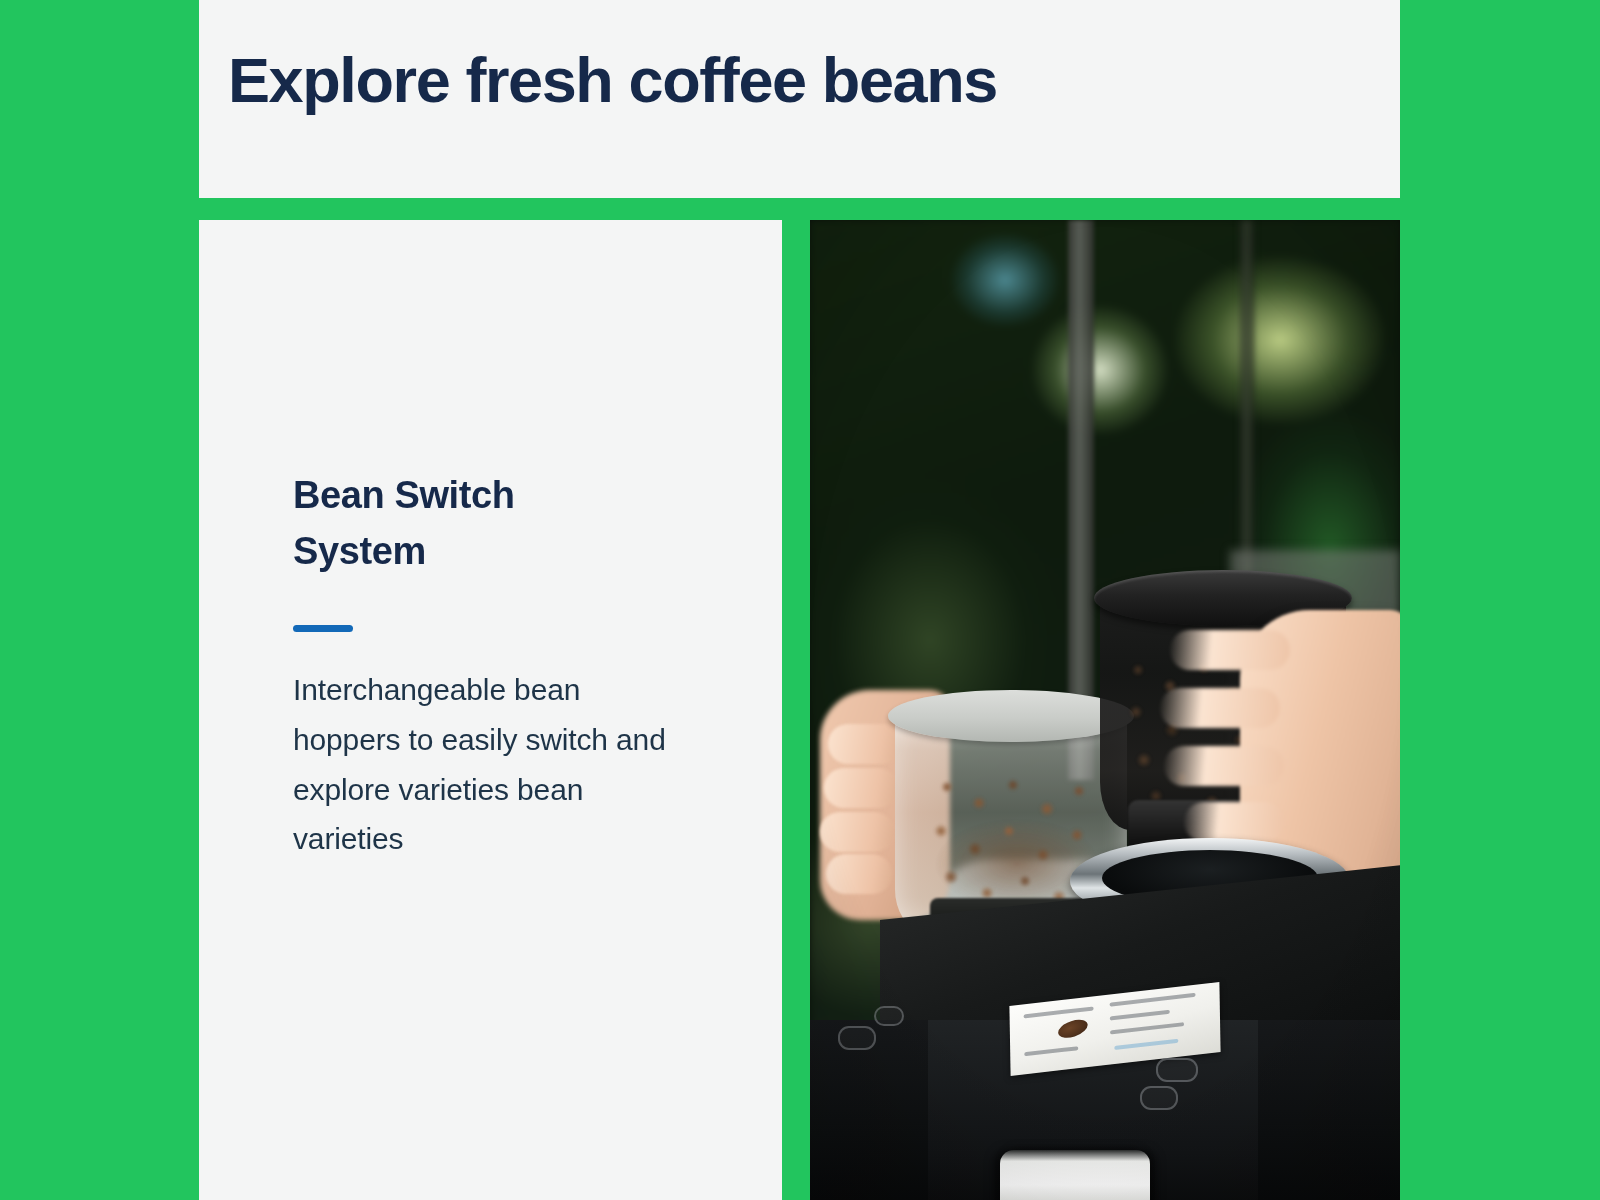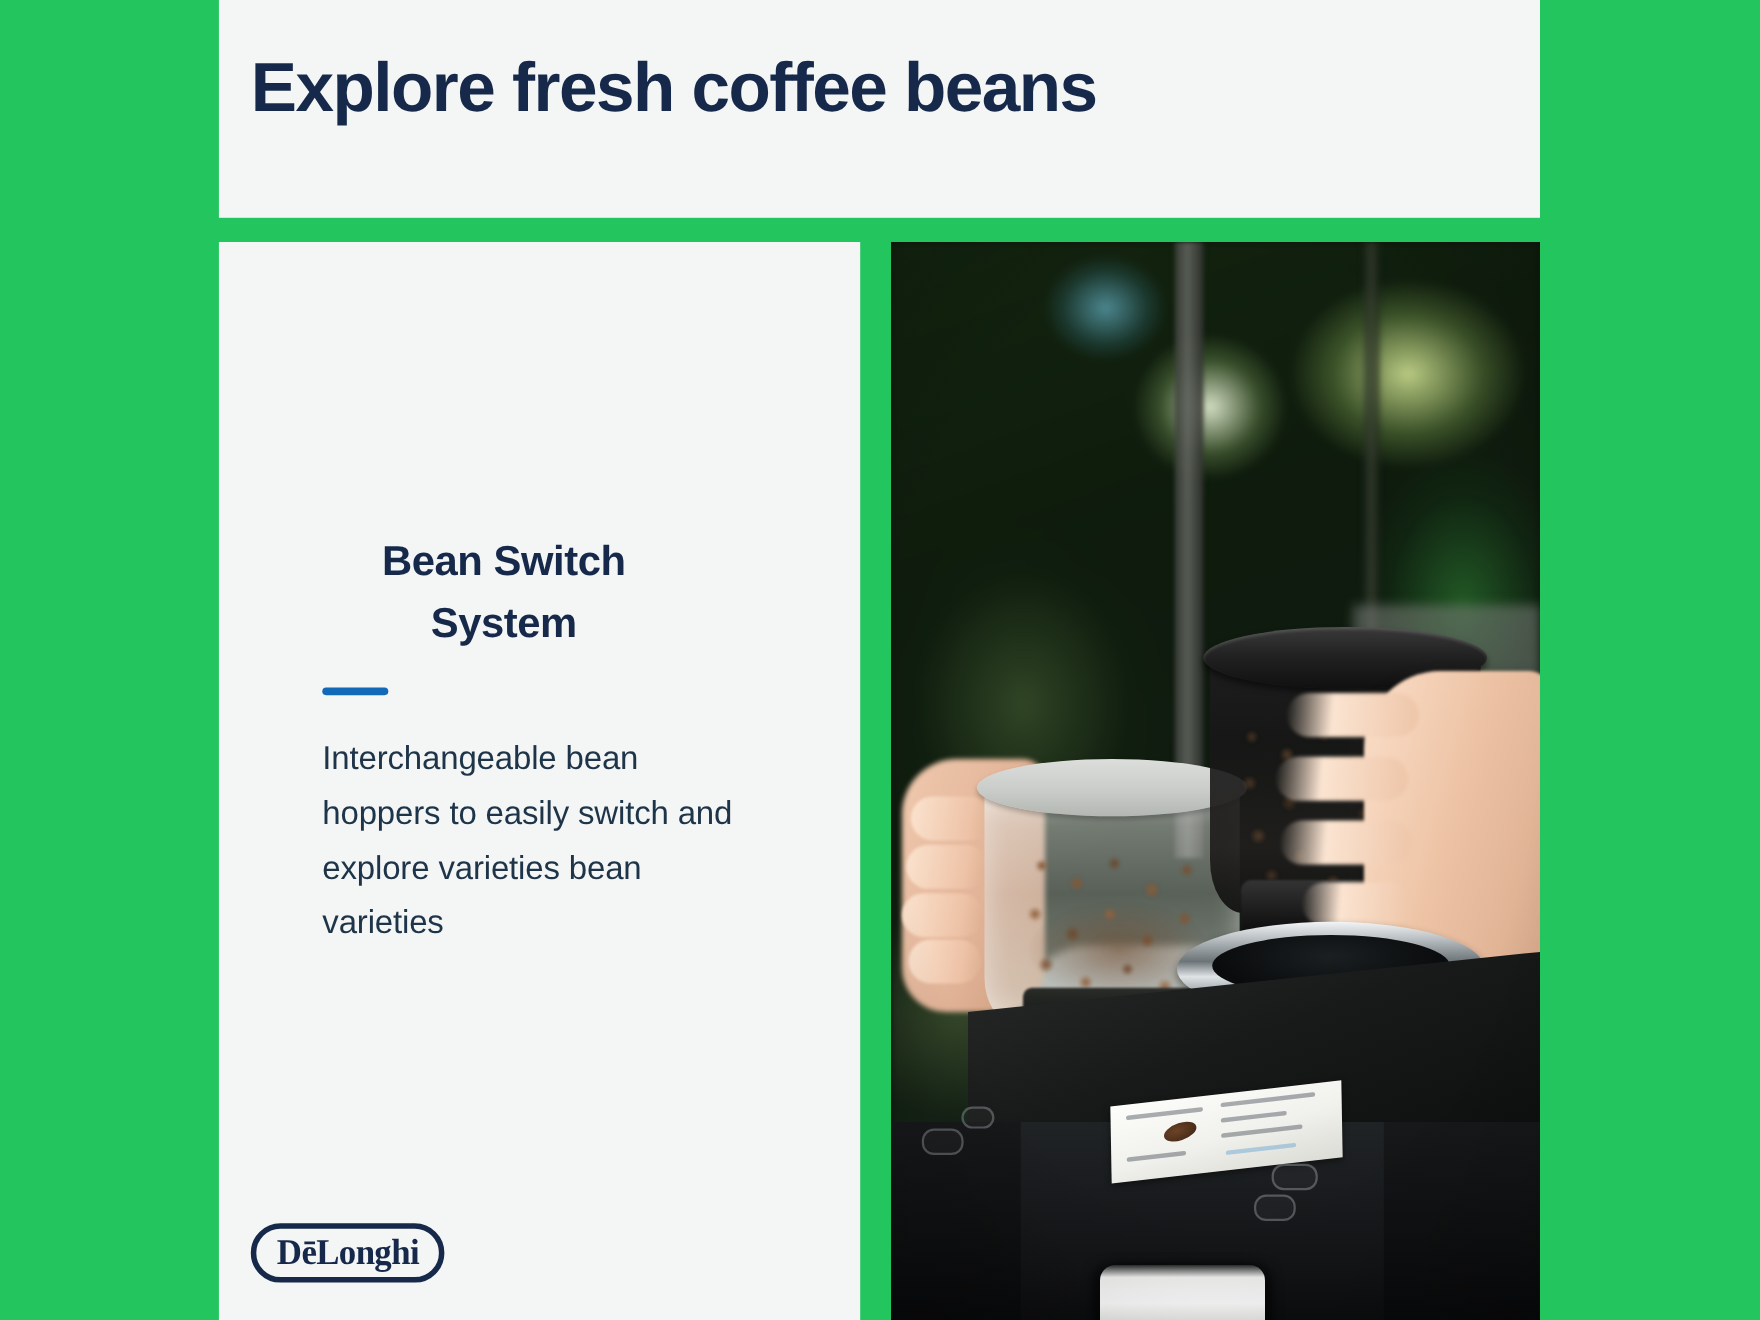--- a/index.html
+++ b/index.html
@@ -65,29 +65,28 @@
   }
   .copy-inner {
     position: absolute;
     left: 94px;
     top: 0;
     width: 420px;
     height: 100%;
   }
   .feature-heading {
     position: absolute;
-    top: 264px;
+    top: 248px;
     left: 0;
     width: 330px;
     font-size: 38px;
     font-weight: 700;
     line-height: 1.47;
     letter-spacing: -0.4px;
     color: #16294a;
-    text-align: center;
   }
   .rule {
     position: absolute;
     top: 405px;
     left: 0;
     width: 60px;
     height: 7px;
     border-radius: 4px;
     background: #1269b8;
   }
@@ -370,23 +369,20 @@
 
     <div class="copy-panel">
       <div class="copy-inner">
         <div class="feature-heading">Bean Switch System</div>
 
         <div class="rule"></div>
 
         <div class="feature-body">Interchangeable bean hoppers to easily switch and explore varieties bean varieties</div>
       </div>
 
-      <div class="logo">
-        <span class="logo-text">DēLonghi</span>
-      </div>
     </div>
 
     <div class="photo">
 
       <div class="photo-layer bg-foliage"></div>
       <div class="photo-layer mullion"></div>
       <div class="photo-layer mullion2"></div>
       <div class="photo-layer wall-right"></div>
       <div class="photo-layer shoulder-left"></div>
       <div class="photo-layer shoulder-right"></div>

